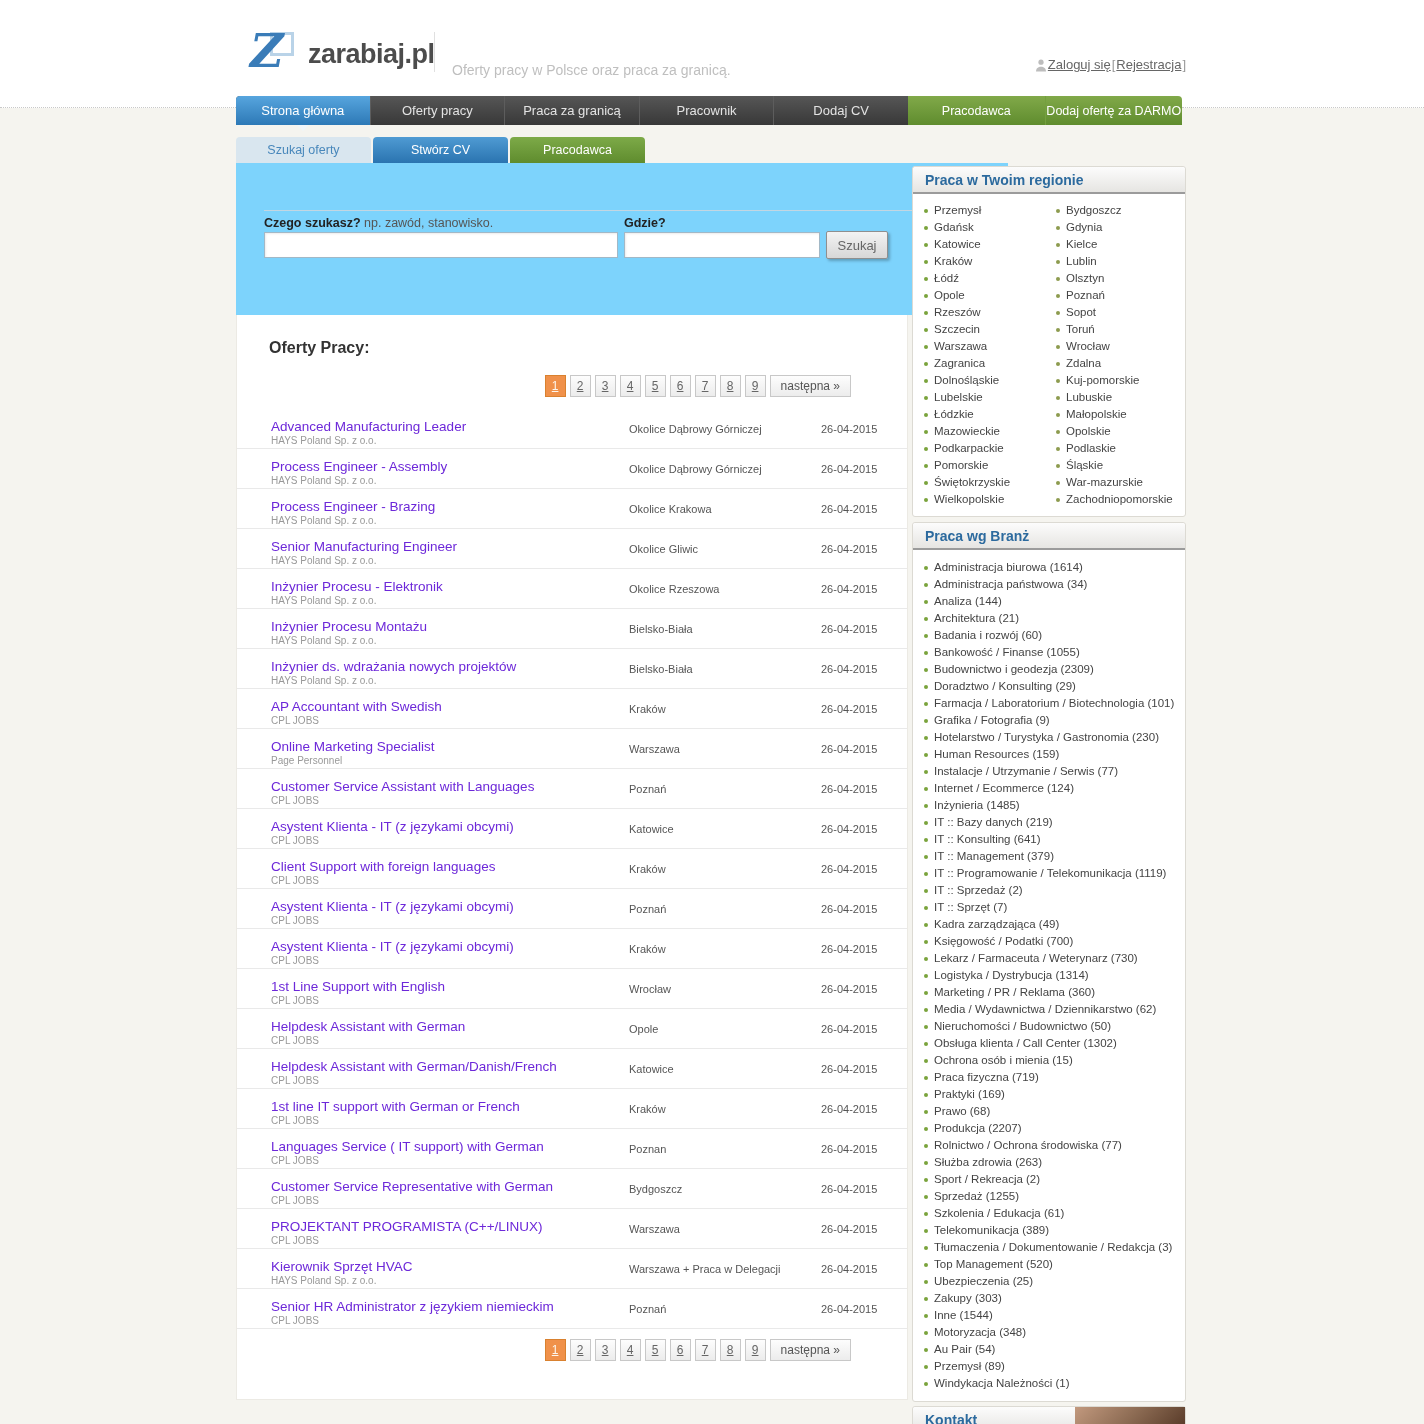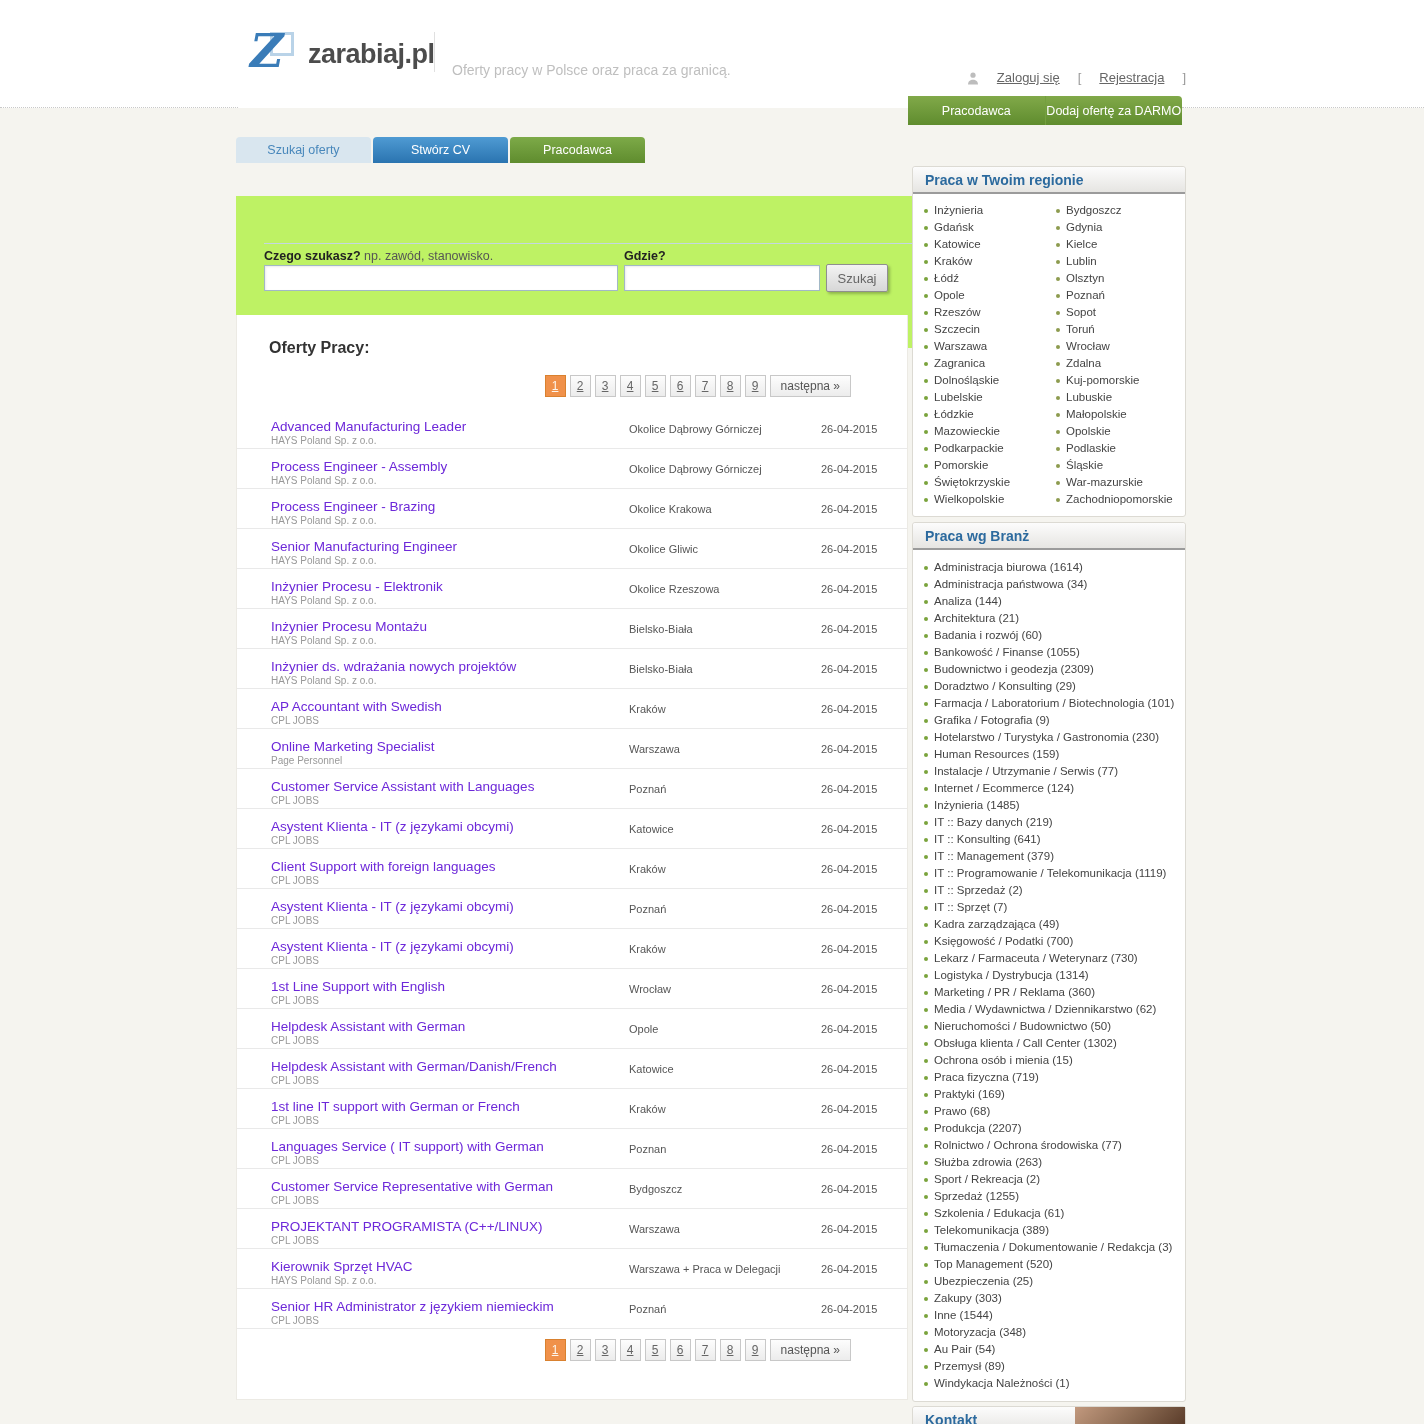--- a/index.html
+++ b/index.html
@@ -13,21 +13,21 @@
 
   
   .logo { position:absolute; left:248px; top:28px; display:flex; align-items:center; cursor:pointer; }
   .logo-mark { position:relative; width:56px; height:52px; }
   .logo-square { position:absolute; left:22px; top:4px; width:24px; height:24px; border:3px solid #b9d3e8; }
   .logo-z { position:absolute; left:2px; top:-4px; font-family:"DejaVu Serif", serif; font-style:italic; font-weight:bold; font-size:46px; color:#3a7cb8; }
   .logo-text { font-size:27px; font-weight:bold; color:#4c4c4c; letter-spacing:-0.5px; margin-left:4px; }
   .header-divider { position:absolute; left:434px; top:32px; width:1px; height:40px; background:#e0e0e0; }
   .tagline { position:absolute; left:452px; top:42px; font-size:14px; color:#bfbfbf;margin-top:20px; }
 
-  .login-area { position:absolute; top:70px; right:238px; display:flex; align-items:flex-end; gap:18px; font-size:13px; color:#666; }
+  .login-area { position:absolute; top:57px; right:238px; display:flex; align-items:flex-end; gap:1px; font-size:13px; color:#666; }
   .login-area a { color:#666; text-decoration:underline; cursor:pointer; }
   .bracket { color:#9a9a9a; text-decoration:none !important; }
 
   
   .nav-dark { position:absolute; left:236px; top:96px; width:672px; height:29px;
               background:linear-gradient(#565656,#383838); border-radius:4px 0 0 0; display:flex; }
   .nav-item { flex:1; display:flex; align-items:center; justify-content:center; color:#e3e3e3;
               font-size:13px; cursor:pointer; position:relative; }
   .nav-item + .nav-item { border-left:1px solid #5d5d5d; }
   .nav-item.active { background:linear-gradient(#57a5de,#2d79b6); border-radius:4px 0 0 0; color:#fff; }
@@ -41,21 +41,21 @@
 
   
   .subtabs { position:absolute; left:236px; top:137px; height:26px; display:flex; gap:2px; }
   .subtab { width:135px; height:26px; display:flex; align-items:center; justify-content:center;
             font-size:12.5px; border-radius:4px 4px 0 0; cursor:pointer; }
   .subtab.active { background:#d9e6ef; color:#4887bb; }
   .subtab.blue   { background:linear-gradient(#4f9bd3,#2a74b0); color:#fff; }
   .subtab.green  { background:linear-gradient(#7daa48,#5f8c2e); color:#fff; }
 
   
-  .search-panel { position:absolute; left:236px; top:163px; width:772px; height:152px; background:#bef264;margin-top:33px; }
+  .search-panel { position:absolute; left:236px; top:163px; width:772px; height:152px; background:#7dd3fc; }
   .search-divider { position:absolute; top:47px; left:28px; right:8px; border-top:1px solid #c3d6e2; }
   .lbl-what  { position:absolute; top:53px; left:28px;  font-size:12.5px; color:#555; }
   .lbl-where { position:absolute; top:53px; left:388px; font-size:12.5px; color:#222; font-weight:bold; }
   .lbl-what b { color:#222; }
   .search-input { position:absolute; top:69px; height:26px; border:1px solid #a2b8c6; background:#fff;
             font-size:13px; padding:0 6px; color:#333; box-shadow:inset 1px 1px 2px rgba(0,0,0,0.08); }
   .inp-what  { left:28px;  width:354px; }
   .inp-where { left:388px; width:196px; }
   .btn-search { position:absolute; top:68px; left:590px; width:62px; height:28px;
             background:linear-gradient(#f3f3f3,#d7d7d7); border:1px solid #8f8f8f; color:#666;
@@ -129,20 +129,27 @@
           <circle cx="6" cy="3.2" r="2.6" fill="#bdbdbd"></circle>
           <path d="M1 12.5c0-3.2 2.2-4.8 5-4.8s5 1.6 5 4.8z" fill="#bdbdbd"></path>
         </svg>
     </span>
     <a>Zaloguj się</a>
     <span class="bracket">[</span>
     <a>Rejestracja</a>
     <span class="bracket">]</span>
   </div>
 
+  <div class="nav-dark">
+    <div class="nav-item active">Strona główna</div>
+      <div class="nav-item">Oferty pracy</div>
+      <div class="nav-item">Praca za granicą</div>
+      <div class="nav-item">Pracownik</div>
+      <div class="nav-item">Dodaj CV</div>
+  </div>
   <div class="nav-green">
     <div class="nav-green-item">Pracodawca</div>
       <div class="nav-green-item">Dodaj ofertę za DARMO</div>
   </div>
 
   <div class="subtabs">
     <div class="subtab active">Szukaj oferty</div>
     <div class="subtab blue">Stwórz CV</div>
     <div class="subtab green">Pracodawca</div>
   </div>
@@ -371,21 +378,21 @@
         <a class="pg">8</a>
         <a class="pg">9</a>
       <a class="pg next">następna »</a>
     </div>
   </div>
 
   <div class="side-box box-regions">
     <div class="side-head">Praca w Twoim regionie</div>
     <div class="region-cols">
       <ul>
-        <li class="side-li">Inżynieria</li>
+        <li class="side-li">Przemysł</li>
           <li class="side-li">Gdańsk</li>
           <li class="side-li">Katowice</li>
           <li class="side-li">Kraków</li>
           <li class="side-li">Łódź</li>
           <li class="side-li">Opole</li>
           <li class="side-li">Rzeszów</li>
           <li class="side-li">Szczecin</li>
           <li class="side-li">Warszawa</li>
           <li class="side-li">Zagranica</li>
           <li class="side-li">Dolnośląskie</li>

